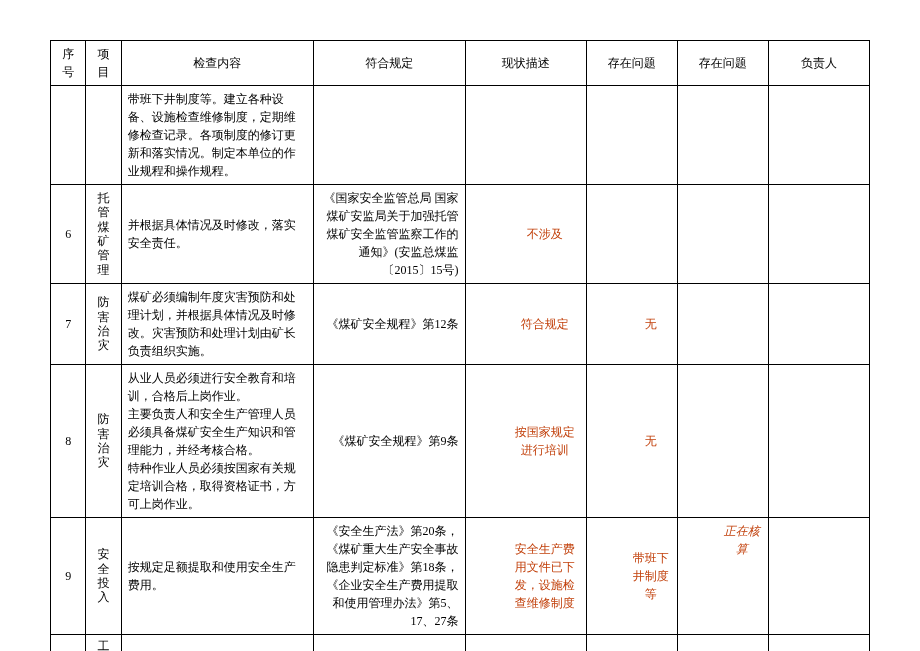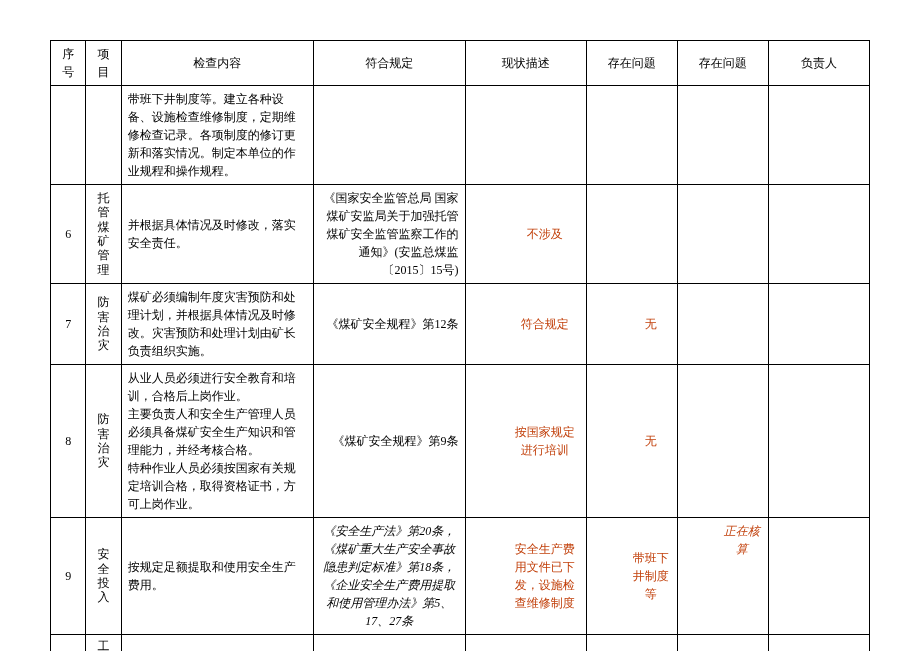--- a/index.html
+++ b/index.html
@@ -113,21 +113,21 @@
       <td class="col-basis">《煤矿安全规程》第9条</td>
       <td class="col-status blue-text">按国家规定进行培训</td>
       <td class="col-problem blue-text">无</td>
       <td class="col-measure blue-text"></td>
       <td class="col-person"></td>
     </tr>
     <tr>
       <td class="col-seq">9</td>
       <td class="vertical-item">安全投入</td>
       <td class="col-content">按规定足额提取和使用安全生产费用。</td>
-      <td class="col-basis" style="text-align:center;font-style:italic;">《安全生产法》第20条，《煤矿重大生产安全事故隐患判定标准》第18条，《企业安全生产费用提取和使用管理办法》第5、17、27条</td>
+      <td class="col-basis" style="text-align:right;">《安全生产法》第20条，《煤矿重大生产安全事故隐患判定标准》第18条，《企业安全生产费用提取和使用管理办法》第5、17、27条</td>
       <td class="col-status blue-text">安全生产费用文件已下发，设施检查维修制度</td>
       <td class="col-problem blue-text">带班下井制度等</td>
       <td class="col-measure blue-text" style="vertical-align: top; font-style: italic;">正在核算</td>
       <td class="col-person"></td>
     </tr>
     <tr>
       <td class="col-seq">10</td>
       <td class="vertical-item">工伤保险</td>
       <td class="col-content">为从业人员缴纳工伤保险费。</td>
       <td class="col-basis">《安全生产法》第48条</td>

